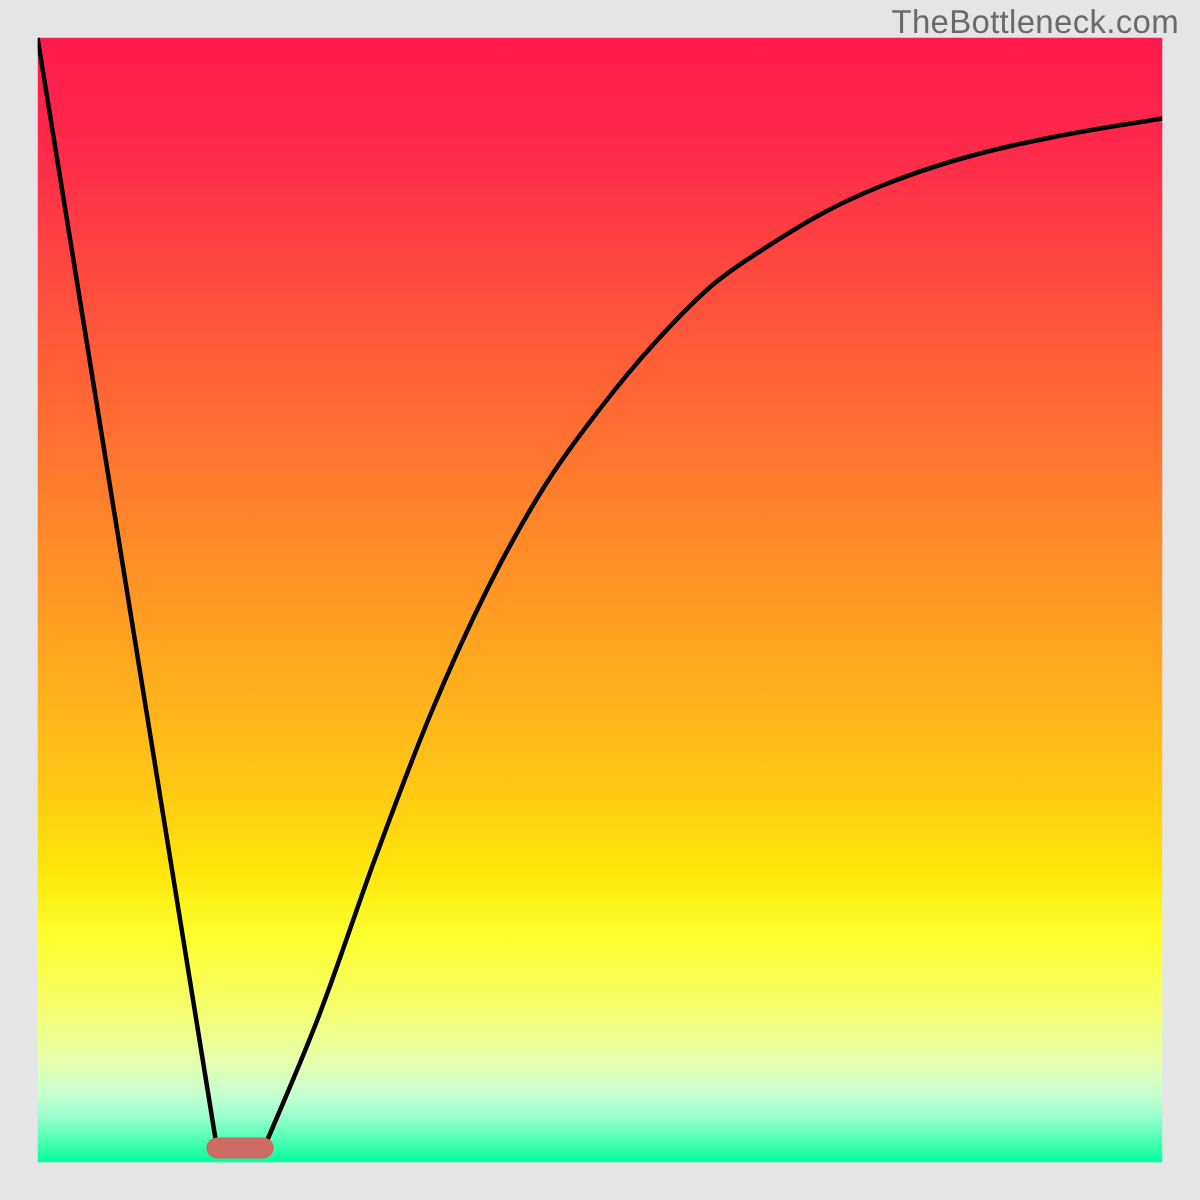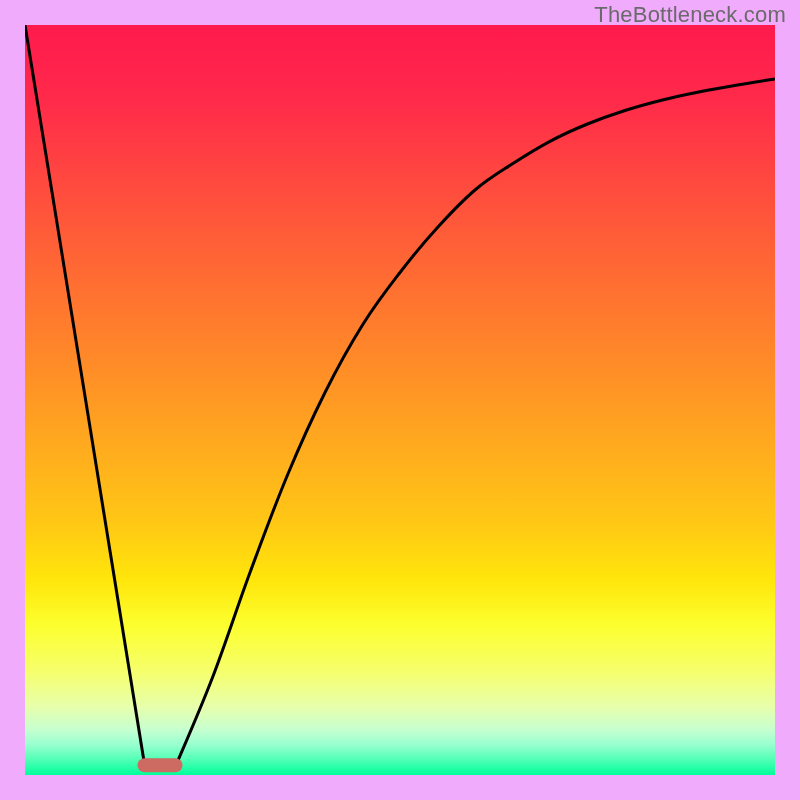--- a/index.html
+++ b/index.html
@@ -7,21 +7,21 @@
     padding: 0;
     width: 800px;
     height: 800px;
     overflow: hidden;
     background: #000;
     font-family: Arial, Helvetica, sans-serif;
   }
   .frame {
     position: absolute;
     inset: 0;
-    background: #f0abfc;
+    background: #e5e5e5;
   }
   .plot {
     position: absolute;
     left: 25px;
     top: 25px;
     width: 750px;
     height: 750px;
     overflow: hidden;
   }
   .gradient {

